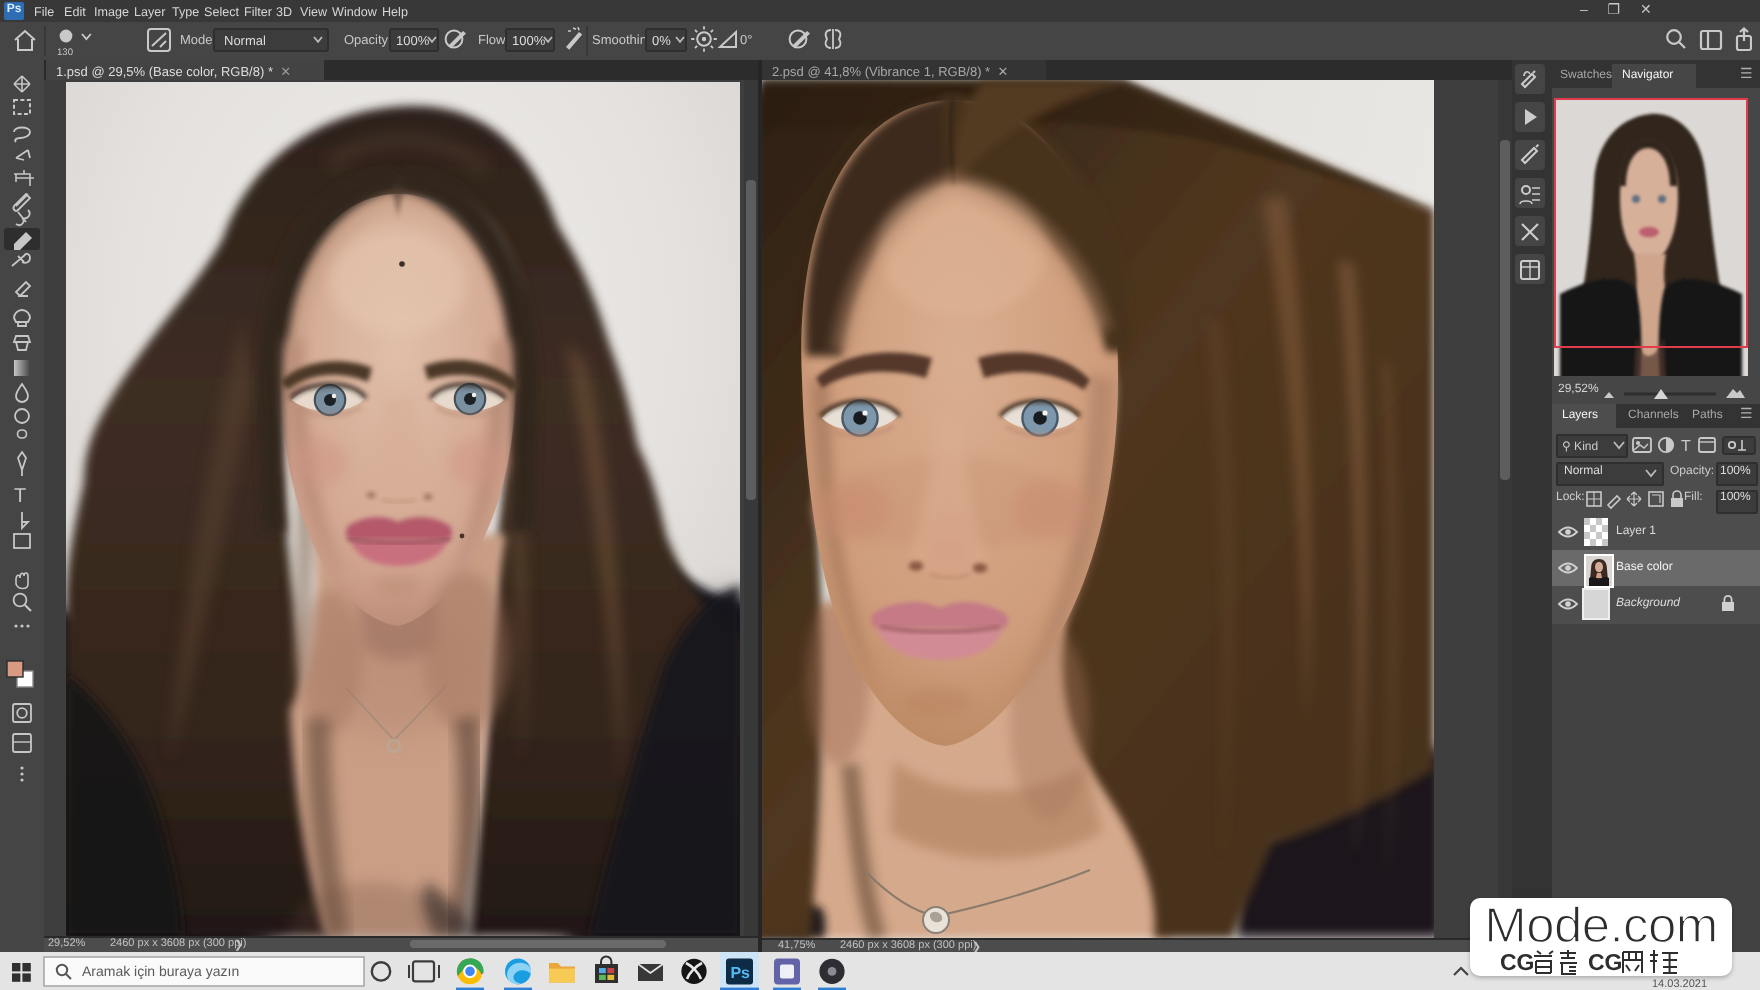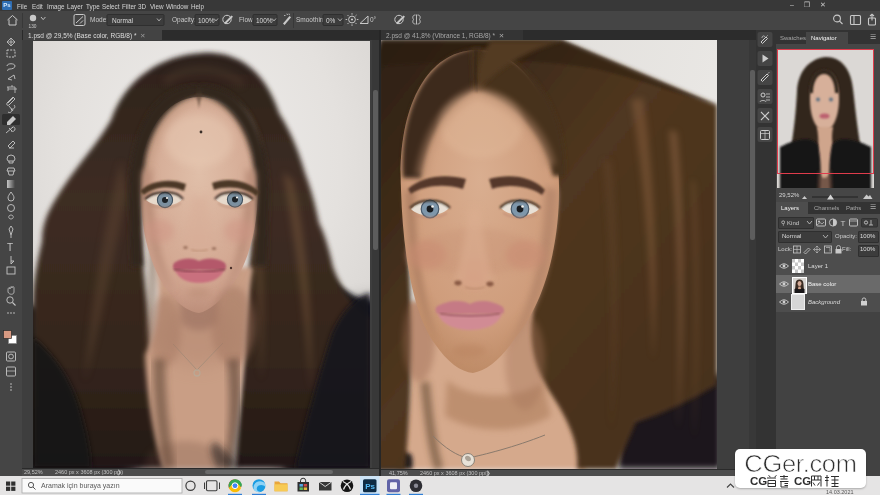--- a/index.html
+++ b/index.html
@@ -606,21 +606,21 @@
         <rect x="386.5" y="17.8" width="14" height="1.7"></rect>
         <rect x="409" y="17.8" width="14" height="1.7"></rect>
       </g>
 
       <path d="M727 11.5 l3.5-3.5 3.5 3.5" stroke="#444" fill="none" stroke-width="1.1"></path>
       <text x="826" y="17.5" font-size="5.5" fill="#555">14.03.2021</text>
     </svg>
   </div>
 
   <div class="abs" style="left:735px;top:449px;width:131px;height:39px;background:#ffffff;border-radius:5px;box-shadow:0 1px 2px rgba(0,0,0,0.25);"></div>
-  <div class="t" style="left:735px;top:449px;width:131px;text-align:center;font-size:25.5px;color:#2e2e2e;font-weight:400;letter-spacing:-0.3px;-webkit-text-stroke:0.7px #ffffff;transform:scaleY(0.97);">CGer.com</div>
+  <div class="t" style="left:735px;top:449px;width:131px;text-align:center;font-size:25.5px;color:#2e2e2e;font-weight:400;letter-spacing:-0.3px;-webkit-text-stroke:0.7px #ffffff;transform:scaleY(0.97);">Mode.com</div>
   <div id="wm2">
     <svg class="abs" style="left:750px;top:474px;" width="104" height="14" viewBox="0 0 104 14">
       <text x="0" y="11" font-size="11.5" font-weight="bold" fill="#2e2e2e">CG</text>
       <g stroke="#2e2e2e" fill="none" stroke-width="1">
         <path d="M17 4 h9 M18.5 1.5 l2 1.5 M26.5 1.5 l-2 1.5 M18 6.5 h7.5 v6 M18 9.5 h7 M18 12.5 h7.5 M18 6.5 v6"></path>
         <path d="M30 2.5 h8 M30.5 5 h7 M34 1 v3.5 M30 7.5 h8.5 M31 7.5 v5.5 h7 M34.5 9.5 h3.5 M34.5 11.5 h3.5"></path>
       </g>
       <text x="44" y="11" font-size="11.5" font-weight="bold" fill="#2e2e2e">CG</text>
       <g stroke="#2e2e2e" fill="none" stroke-width="1">
         <path d="M61.5 2 h9.5 v10.5 M61.5 2 v10.5 M64.5 2 v4 M68 2 v4 M61.5 6 h9.5 M63 8.5 l2 3 M69.5 8.5 l-2 3"></path>

